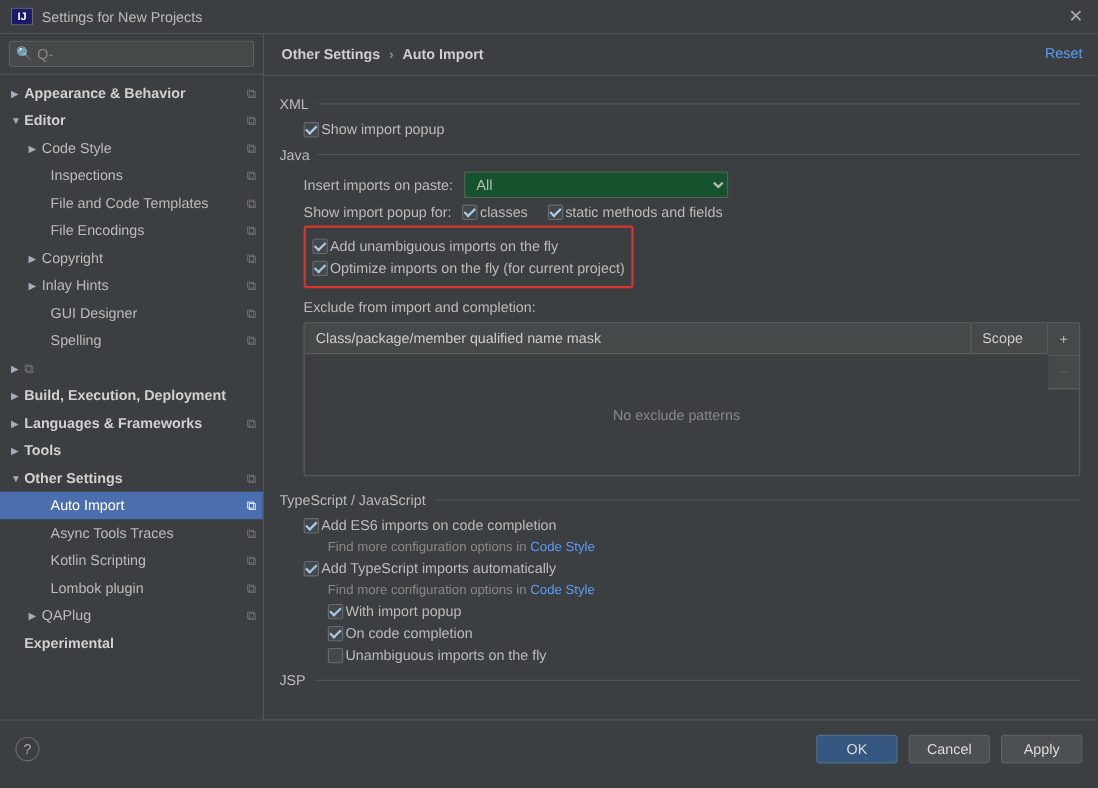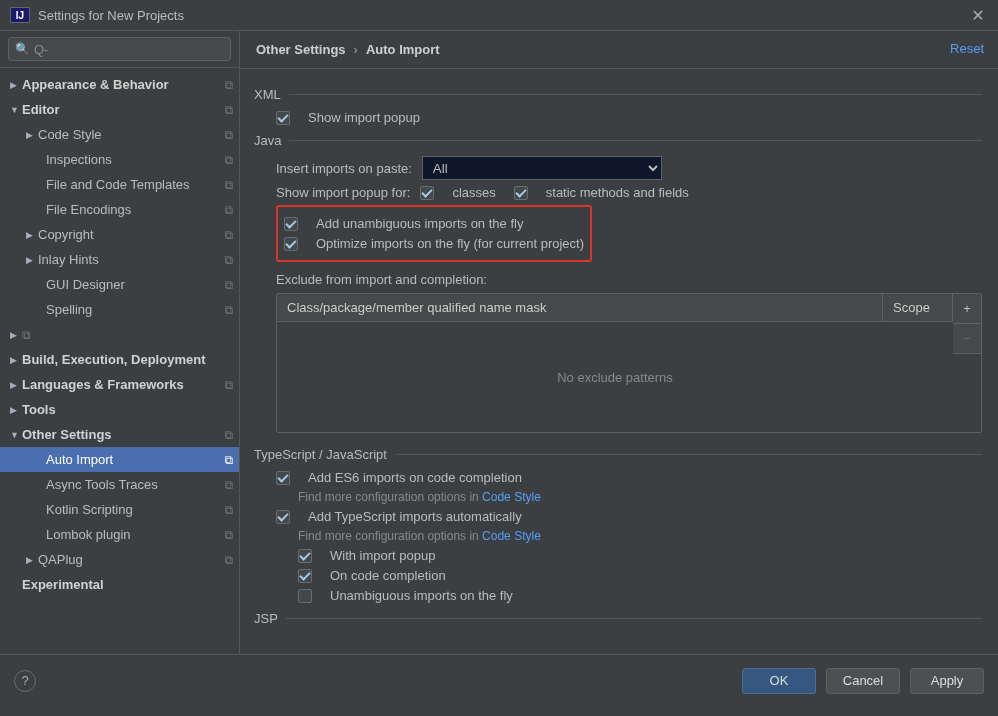--- a/index.html
+++ b/index.html
@@ -99,40 +99,40 @@
 .section-head {
   display: flex; align-items: center;
   margin: 8px 0 8px 0;
 }
 .section-head .txt { color: #bbb; }
 .section-head .line {
   flex: 1; height: 1px; background: #515658; margin-left: 8px;
 }
 .indent { margin-left: 22px; }
 .row { display: flex; align-items: center; margin: 5px 0; }
-.row label { display: flex; align-items: center; gap: 18px; cursor: pointer; }
+.row label { display: flex; align-items: center; gap: 2px; cursor: pointer; }
 input[type=checkbox] {
   appearance: none;
   width: 14px; height: 14px;
   background: #43494a;
   border: 1px solid #6b6b6b;
   border-radius: 2px;
   position: relative;
   cursor: pointer;
 }
 input[type=checkbox]:checked::after {
   content: ""; position: absolute;
   left: 3px; top: 0px;
   width: 4px; height: 8px;
   border: solid #a7c8e8;
   border-width: 0 2px 2px 0;
   transform: rotate(45deg);
 }
 select {
-  background: #0f172a; color: #bbb;
+  background: #14532d; color: #bbb;
   border: 1px solid #5e6060;
   height: 24px; padding: 0 6px;
   min-width: 240px;
 }
 .highlight-box {
   border: 2px solid #d8362a;
   border-radius: 3px;
   padding: 4px 6px;
   display: inline-block;
 }

